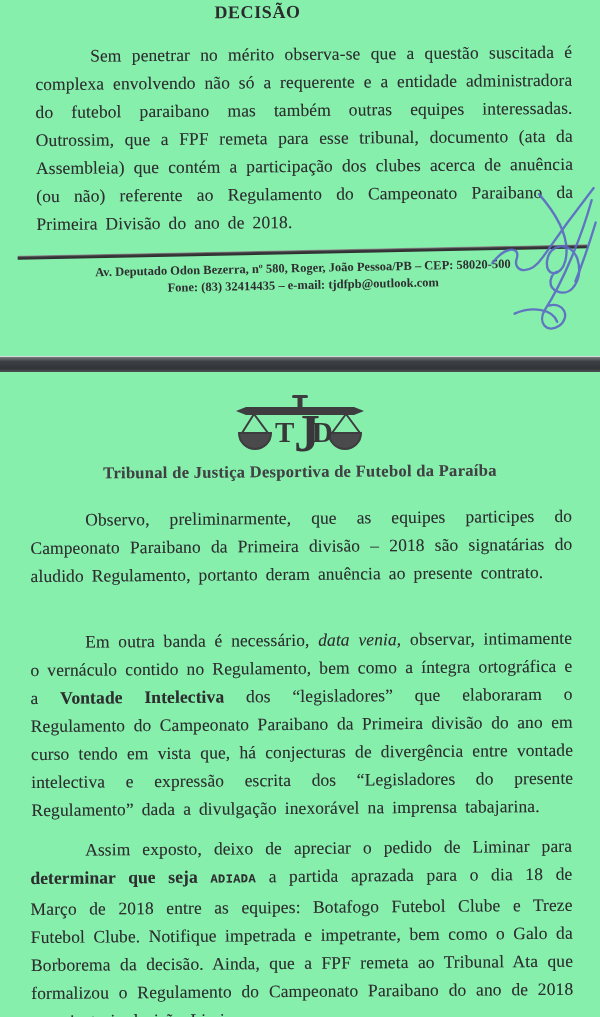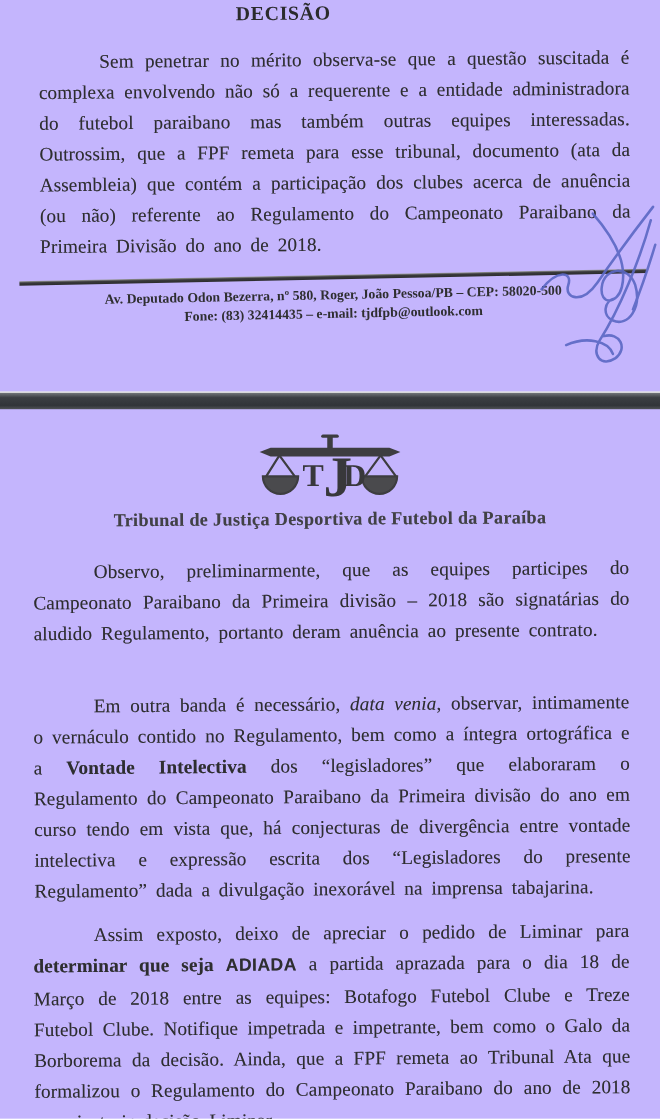--- a/index.html
+++ b/index.html
@@ -1,20 +1,20 @@
 <!DOCTYPE html>
 <html><head>
 <meta charset="utf-8">
 <style>
   html, body { margin:0; padding:0; }
   body {
     width:600px; height:1017px; overflow:hidden; position:relative;
     background:#ffffff; font-family:"Liberation Serif", serif; color:#2e2e30;
   }
-  .page { position:absolute; left:0; width:600px; background:#c4b5fd; }
+  .page { position:absolute; left:0; width:600px; background:#86efac; }
   #page1 { top:0; height:356px; }
   #page2 { top:372px; height:645px; }
 
   .separator {
     position:absolute; top:356px; left:0; width:600px; height:16px;
     background:linear-gradient(180deg,#75787c 0%, #3c3f43 28%, #313438 72%, #585b5e 100%);
     border-top:1px solid #d9d9d9; border-bottom:1px solid #e4e4e3;
   }
 
   .doc-title {
@@ -30,22 +30,22 @@
     text-shadow:0 0 0.5px rgba(40,40,40,0.35);
   }
   .indent { text-indent:55px; }
   #p1 { top:42px; left:35px; right:28px; }
   #p2 { top:134px; left:30px; right:28px; }
   #p3 { top:256px; left:30px; right:28px; }
   #p4 { top:464px; left:30px; right:28px; }
   .para em { }
   .para strong { font-weight:bold; }
   .adiada {
-    font-family:Liberation Sans, sans-serif; font-weight:700;
-    font-size:16px; letter-spacing:0.4px;
+    font-family:Liberation Mono, monospace; font-weight:700;
+    font-size:12px; letter-spacing:0.4px;
   }
 
   .footer {
     position:absolute; top:250px; left:18px; right:12px; z-index:2;
     transform:rotate(-1.15deg); transform-origin:center;
     text-align:center; font-weight:bold; font-size:12.5px; line-height:17px;
     color:#2f2f31;
   }
   .footer-bar {
     height:4px; margin-bottom:6px;

